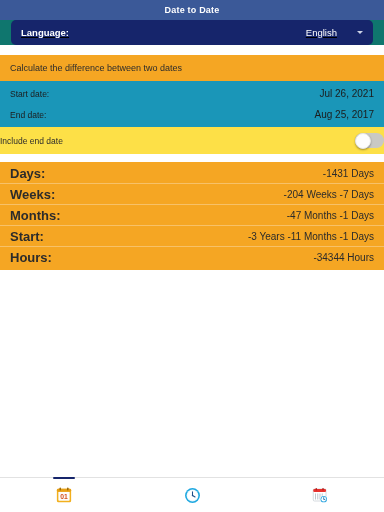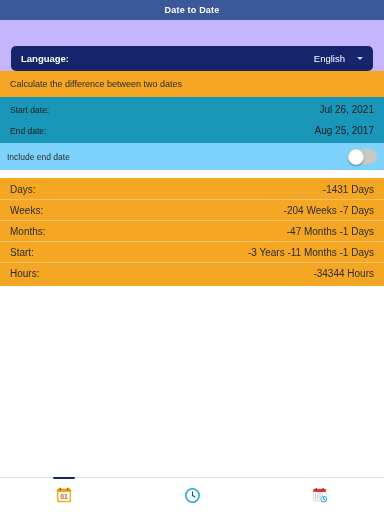--- a/index.html
+++ b/index.html
@@ -34,57 +34,59 @@
   }
   .titlebar-text {
     color: #ffffff;
     font-size: 9px;
     font-weight: bold;
     letter-spacing: .2px;
   }
 
   
   .lang-wrap {
-    padding: 26px 11px 0 11px;
-    background: #c4b5fd;
-    flex: none;
+    padding: 0 11px 0 11px;
+    background: #0f766e;
+    flex: none;
+    text-decoration: underline;
   }
   .lang-bar {
     background: #16256b;
     border-radius: 5px;
     height: 25px;
     display: flex;
     align-items: center;
     justify-content: space-between;
     padding: 0 10px;
   }
   .lang-label {
     color: #ffffff;
     font-size: 9.5px;
     font-weight: bold;
   }
   .lang-value-wrap {
     display: flex;
     align-items: center;
-    gap: 12px;
+    gap: 20px;
   }
   .lang-value {
     color: #ffffff;
     font-size: 9.5px;
   }
   .caret {
     width: 0; height: 0;
     border-left: 3px solid transparent;
     border-right: 3px solid transparent;
     border-top: 3.5px solid #cdd3e6;
     display: block;
   }
 
   
   .prompt-band {
+    margin-top: 10px;
     background: #f5a623;
     height: 26px;
     display: flex;
     align-items: center;
     padding: 0 10px;
     flex: none;
   }
   .prompt-text {
     color: #2c2c2c;
     font-size: 9px;
@@ -108,26 +110,26 @@
     color: #1c1c1c;
     font-size: 8.5px;
   }
   .date-value {
     color: #1c1c1c;
     font-size: 10px;
   }
 
   
   .toggle-row {
-    background: #7dd3fc;
+    background: #fde047;
     height: 27px;
     display: flex;
     align-items: center;
     justify-content: space-between;
-    padding: 0 7px;
+    padding: 0 0;
     flex: none;
   }
   .toggle-label {
     color: #2c2c2c;
     font-size: 8.5px;
   }
   .switch {
     width: 29px;
     height: 15px;
     border-radius: 8px;
@@ -160,21 +162,22 @@
     display: flex;
     align-items: center;
     justify-content: space-between;
     padding: 0 10px;
     border-bottom: 1px solid #f7c168;
     box-sizing: border-box;
   }
   .result-row:last-child { border-bottom: none; }
   .result-label {
     color: #2b2b2b;
-    font-size: 10px;
+    font-size: 13px;
+    font-weight: bold;
   }
   .result-value {
     color: #2b2b2b;
     font-size: 10px;
   }
 
   
   .filler { flex: 1 1 auto; background: #ffffff; }
 
   

